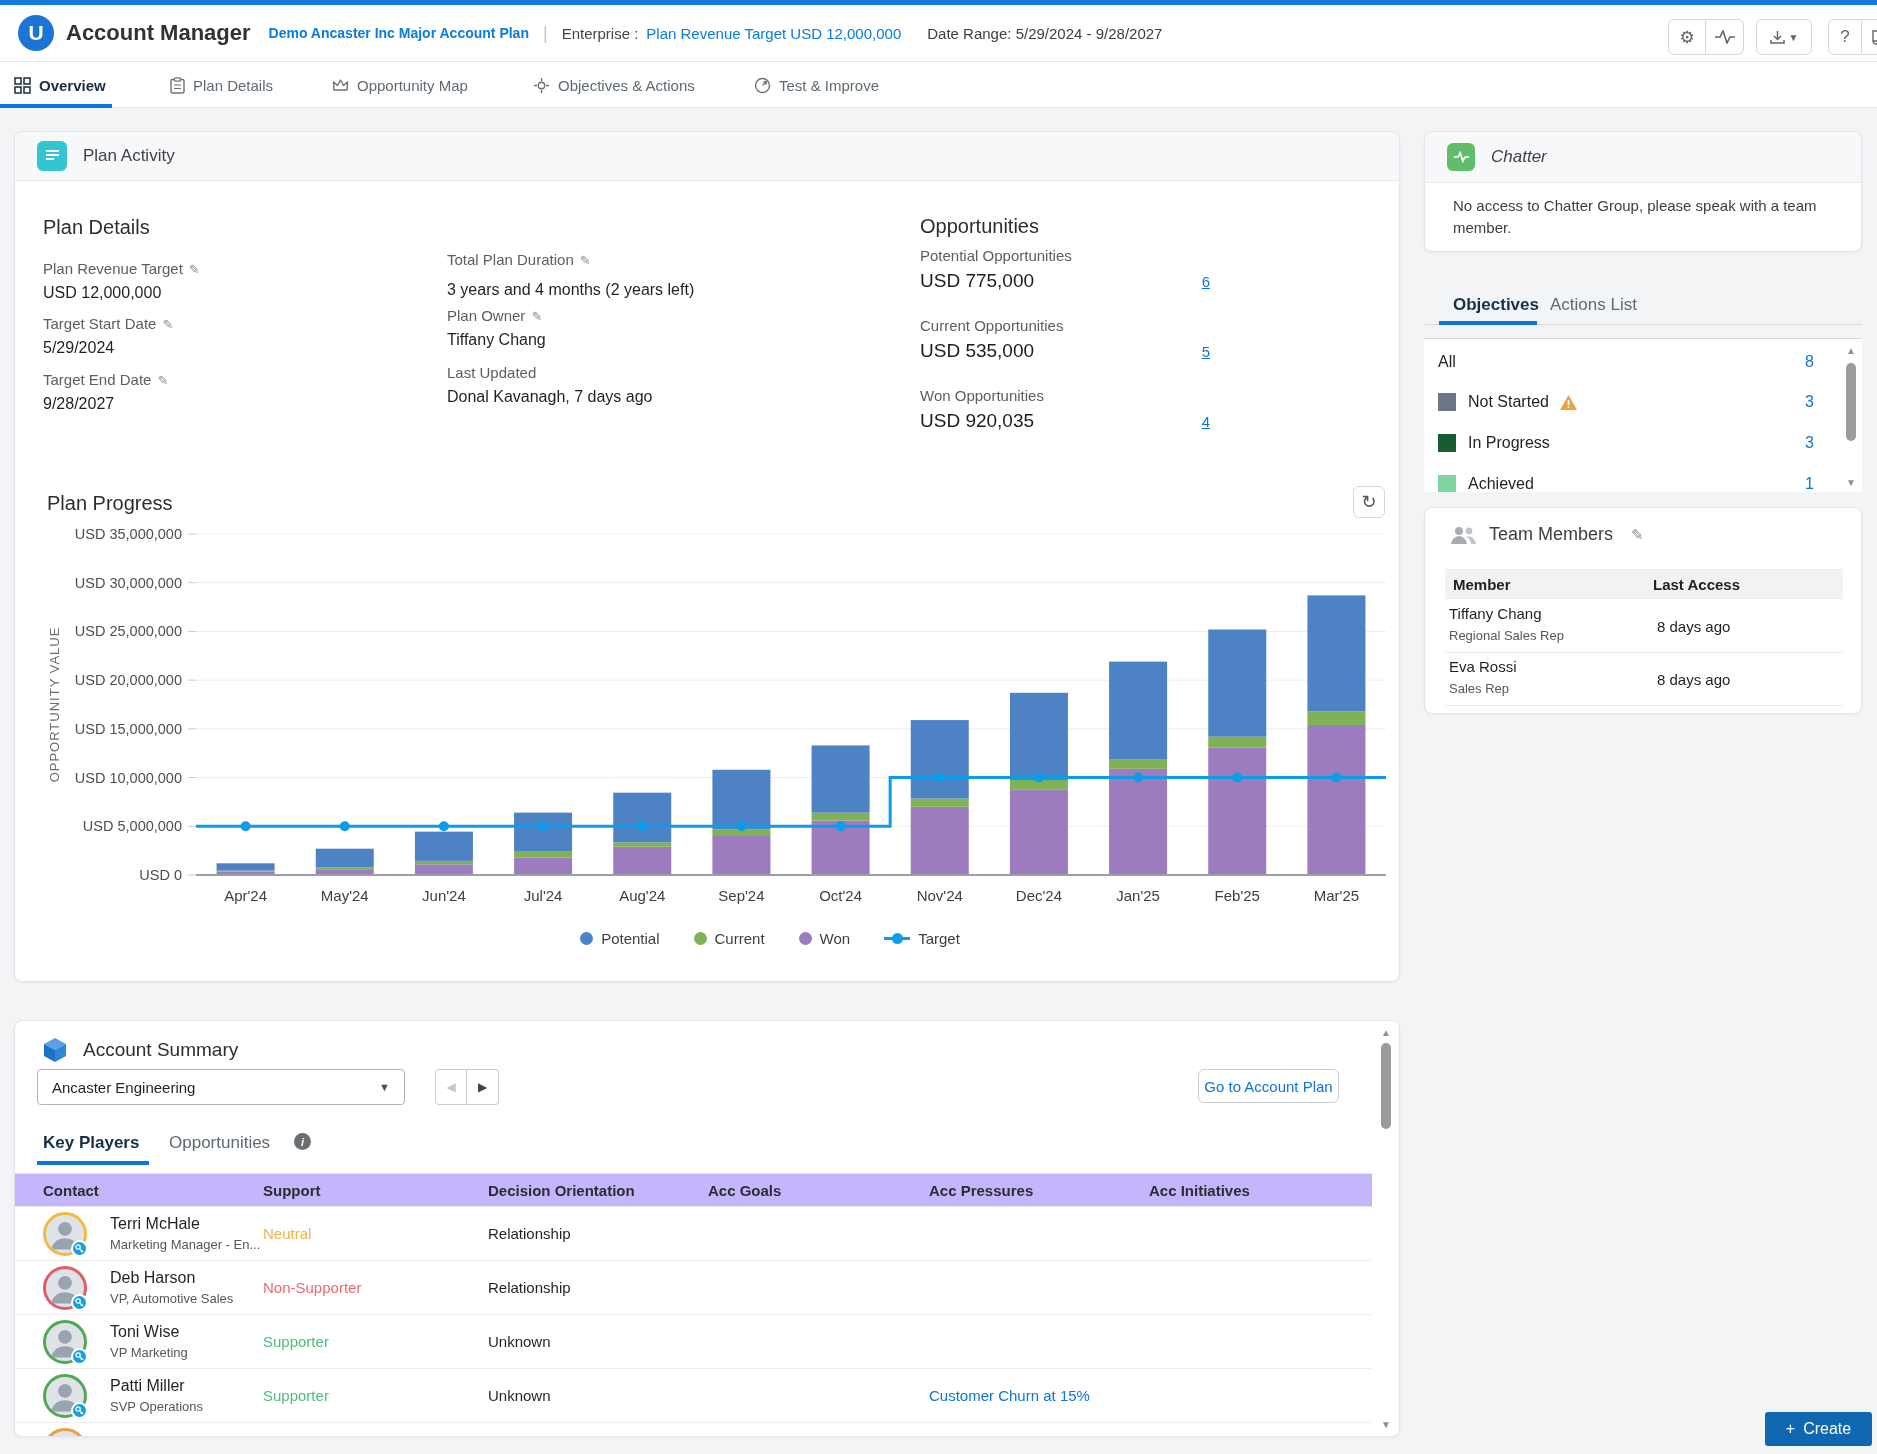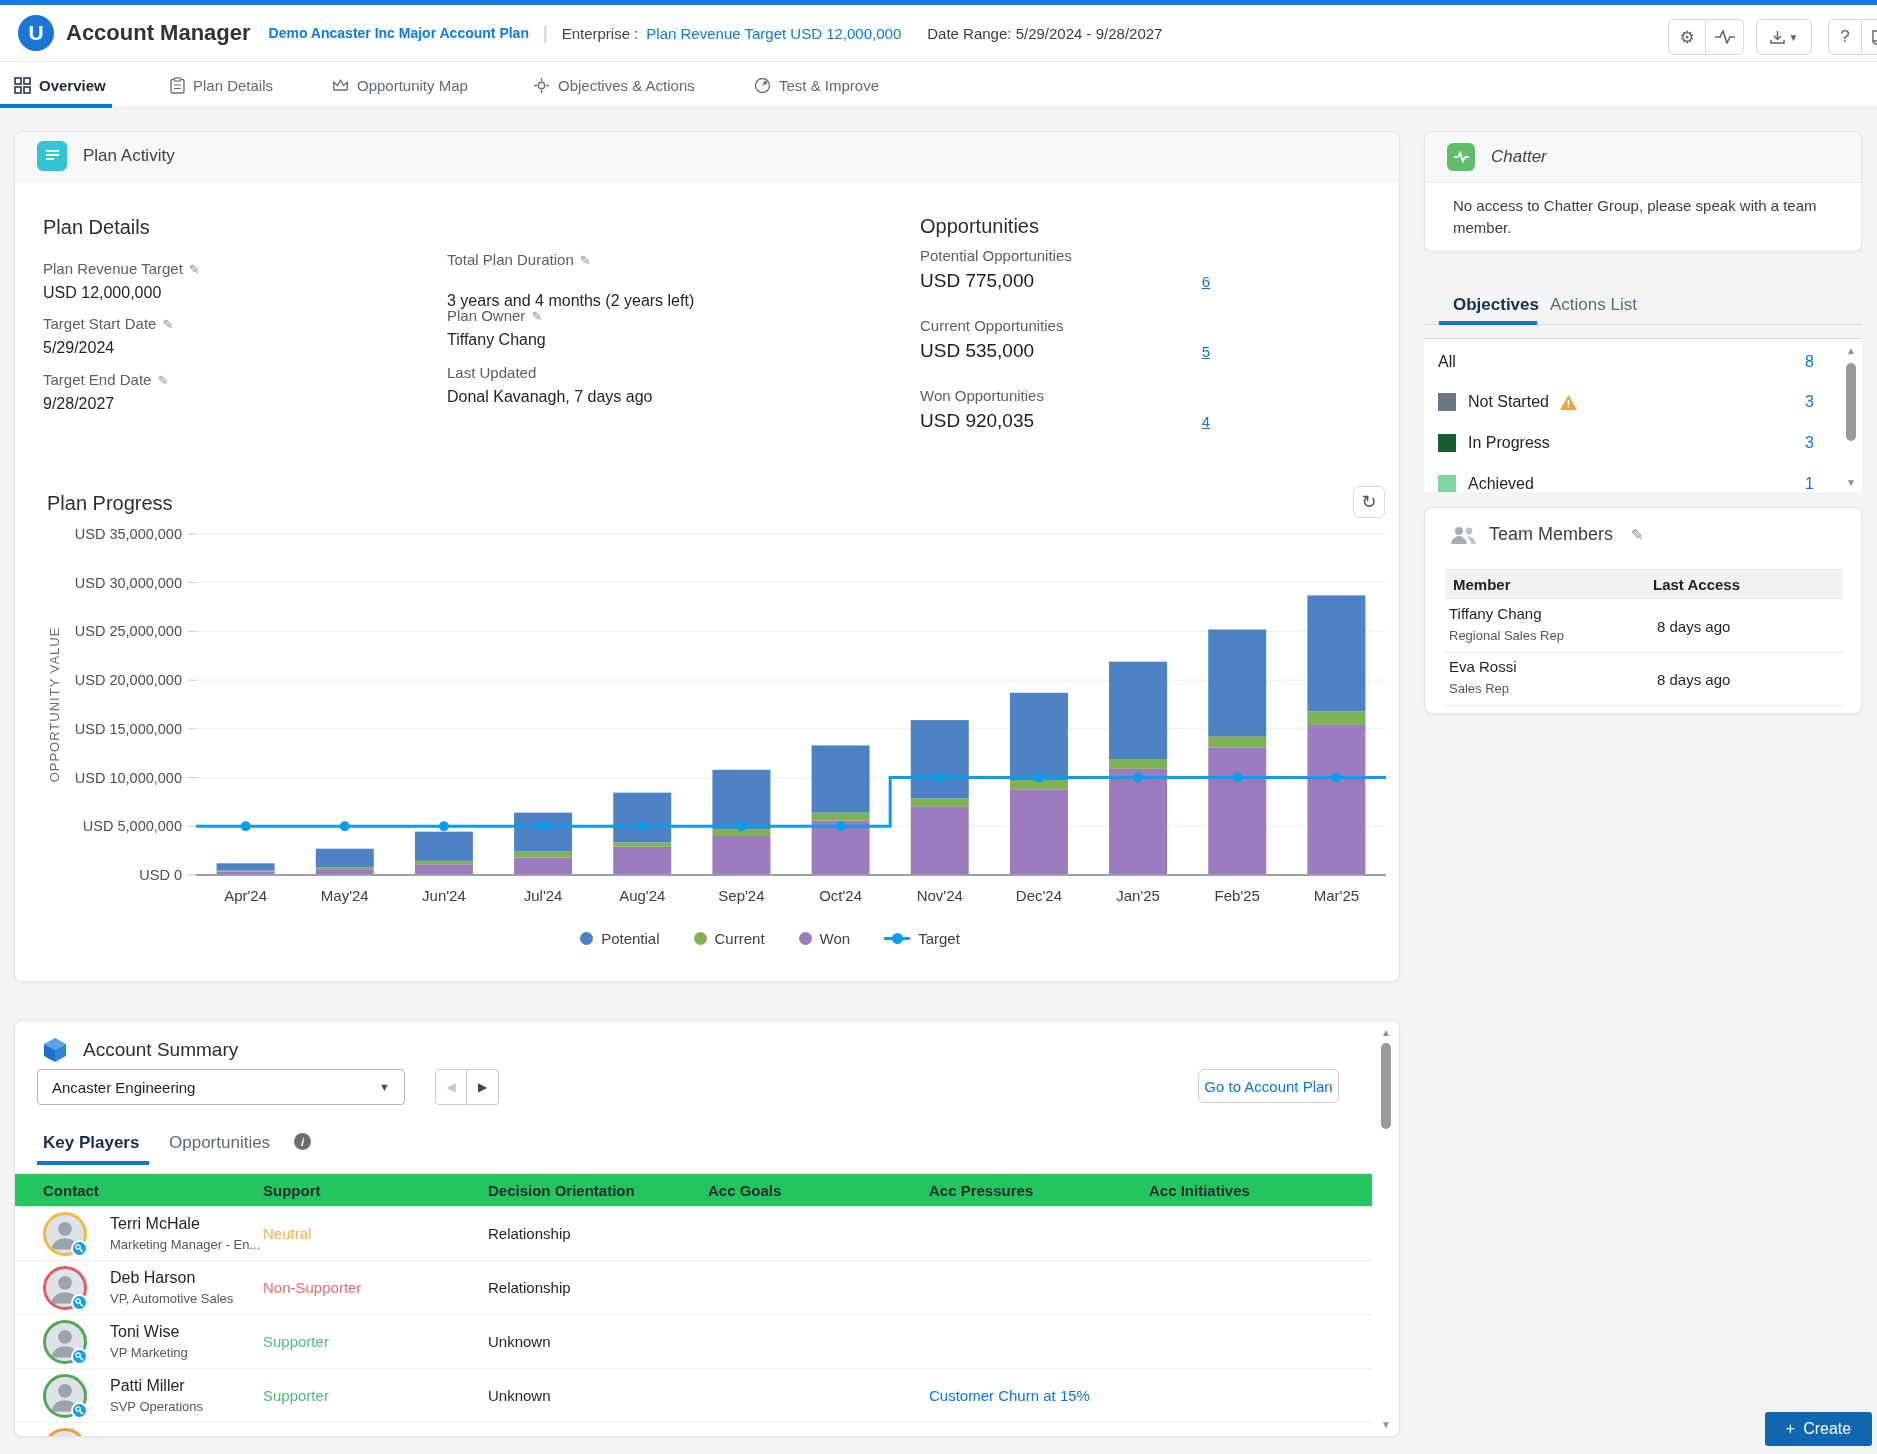--- a/index.html
+++ b/index.html
@@ -83,21 +83,21 @@
   .dropdown { position:absolute; border:1px solid #b0b4b8; border-radius:4px; background:#fff; height:36px;
               display:flex; align-items:center; justify-content:space-between; padding:0 14px; font-size:15px; color:#1f2123; cursor:pointer; }
   .navbtn { width:32px; height:36px; background:#fff; border:1px solid #c9ccd0; display:flex; align-items:center;
             justify-content:center; font-size:12px; cursor:pointer; }
   .goplan { position:absolute; height:34px; border:1px solid #c8cdd2; border-radius:6px; background:#fff;
             color:#0b76d8; font-size:15px; display:flex; align-items:center; justify-content:center; cursor:pointer; }
   .as-tab { position:absolute; font-size:17px; cursor:pointer; }
   .as-underline { position:absolute; height:4px; background:#0b76d8; }
   .info-circle { position:absolute; width:17px; height:17px; border-radius:50%; background:#6a6f73; color:#fff;
                  font-size:11px; font-weight:bold; display:flex; align-items:center; justify-content:center; font-style:italic; }
-  .tbl-head { position:absolute; background:#22c55e; border-top:1px solid #e4e6e9; border-bottom:1px solid #e4e6e9; }
+  .tbl-head { position:absolute; background:#c4b5fd; border-top:1px solid #e4e6e9; border-bottom:1px solid #e4e6e9; }
   .tbl-head span { position:absolute; top:8px; font-size:15px; font-weight:bold; color:#2b2e31; }
   .contact-row { position:absolute; left:0; width:1357px; height:54px; border-bottom:1px solid #ebedef; }
   .avatar { position:absolute; left:28px; top:5px; width:44px; height:44px; border-radius:50%; border:3px solid #ccc; overflow:hidden; background:#dfe3e8; }
   .keybadge { position:absolute; left:56px; top:33px; width:17px; height:17px; border-radius:50%; background:#18a0dc;
               border:2px solid #fff; display:flex; align-items:center; justify-content:center; }
   .c-name { position:absolute; left:95px; top:8px; font-size:16px; color:#1f2123; }
   .c-role { position:absolute; left:95px; top:30px; font-size:13px; color:#54585c; }
   .c-support { position:absolute; left:248px; top:18px; font-size:15px; }
   .c-decision { position:absolute; left:473px; top:18px; font-size:15px; color:#1f2123; }
   .c-pressure { position:absolute; left:914px; top:18px; font-size:15px; color:#0b76d8; cursor:pointer; }
@@ -220,21 +220,21 @@
       <div class="fld-label"><span>Target Start Date</span><span class="pencil">✎</span></div>
       <div class="fld-value" style="margin-top:7px;">5/29/2024</div>
     </div>
     <div class="abs" style="left:28px; top:239px;">
       <div class="fld-label"><span>Target End Date</span><span class="pencil">✎</span></div>
       <div class="fld-value" style="margin-top:7px;">9/28/2027</div>
     </div>
 
     <div class="abs" style="left:432px; top:119px;">
       <div class="fld-label"><span>Total Plan Duration</span><span class="pencil">✎</span></div>
-      <div class="fld-value" style="margin-top:24px;">3 years and 4 months (2 years left)</div>
+      <div class="fld-value" style="margin-top:13px;">3 years and 4 months (2 years left)</div>
     </div>
     <div class="abs" style="left:432px; top:175px;">
       <div class="fld-label"><span>Plan Owner</span><span class="pencil">✎</span></div>
       <div class="fld-value" style="margin-top:7px;">Tiffany Chang</div>
     </div>
     <div class="abs" style="left:432px; top:232px;">
       <div class="fld-label"><span>Last Updated</span></div>
       <div class="fld-value" style="margin-top:7px;">Donal Kavanagh, 7 days ago</div>
     </div>
 

